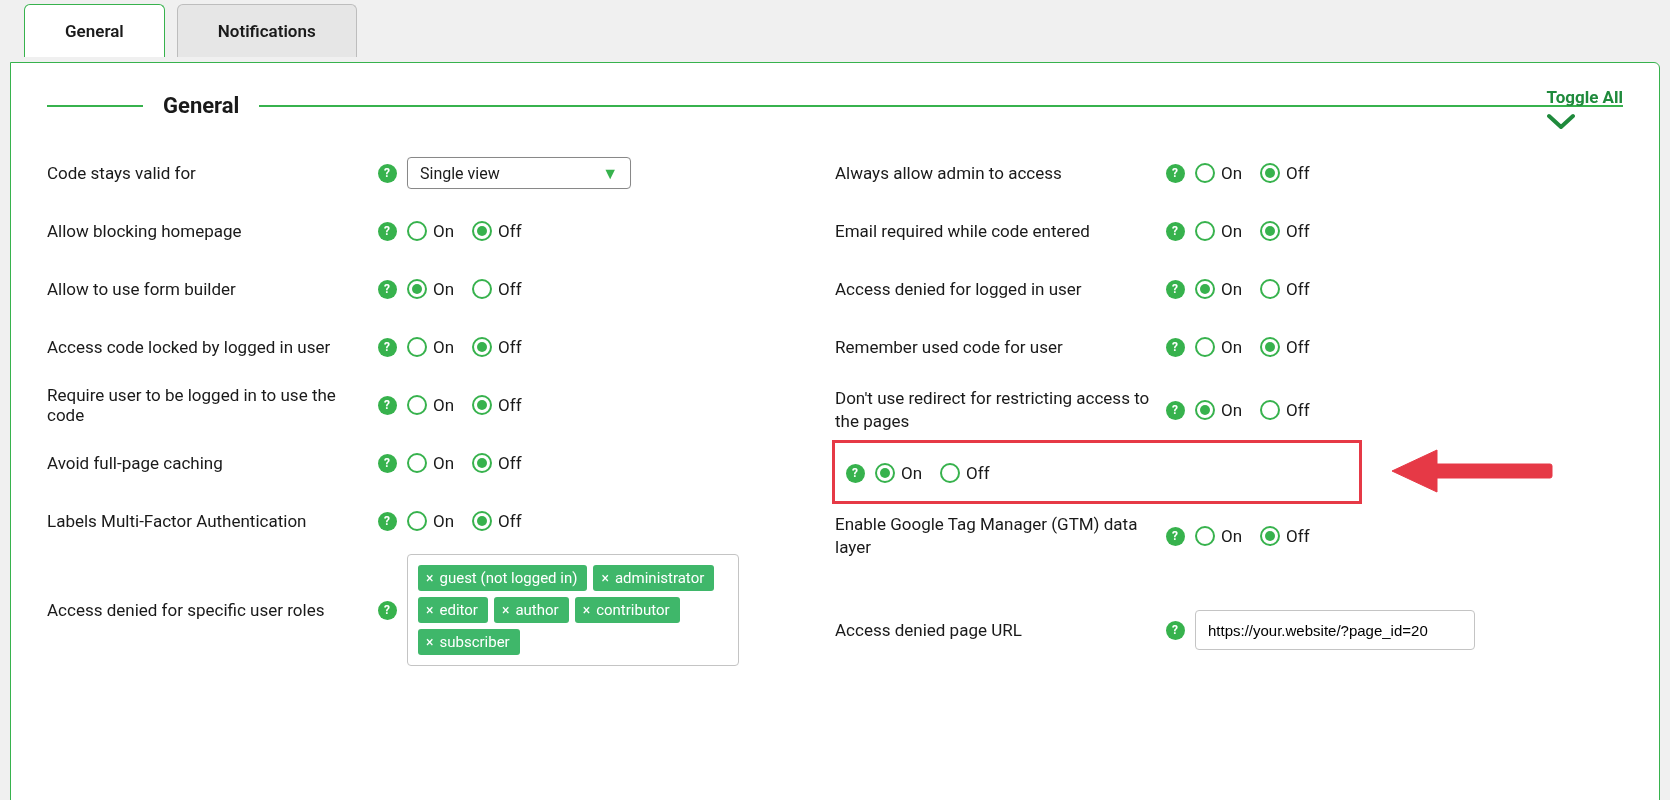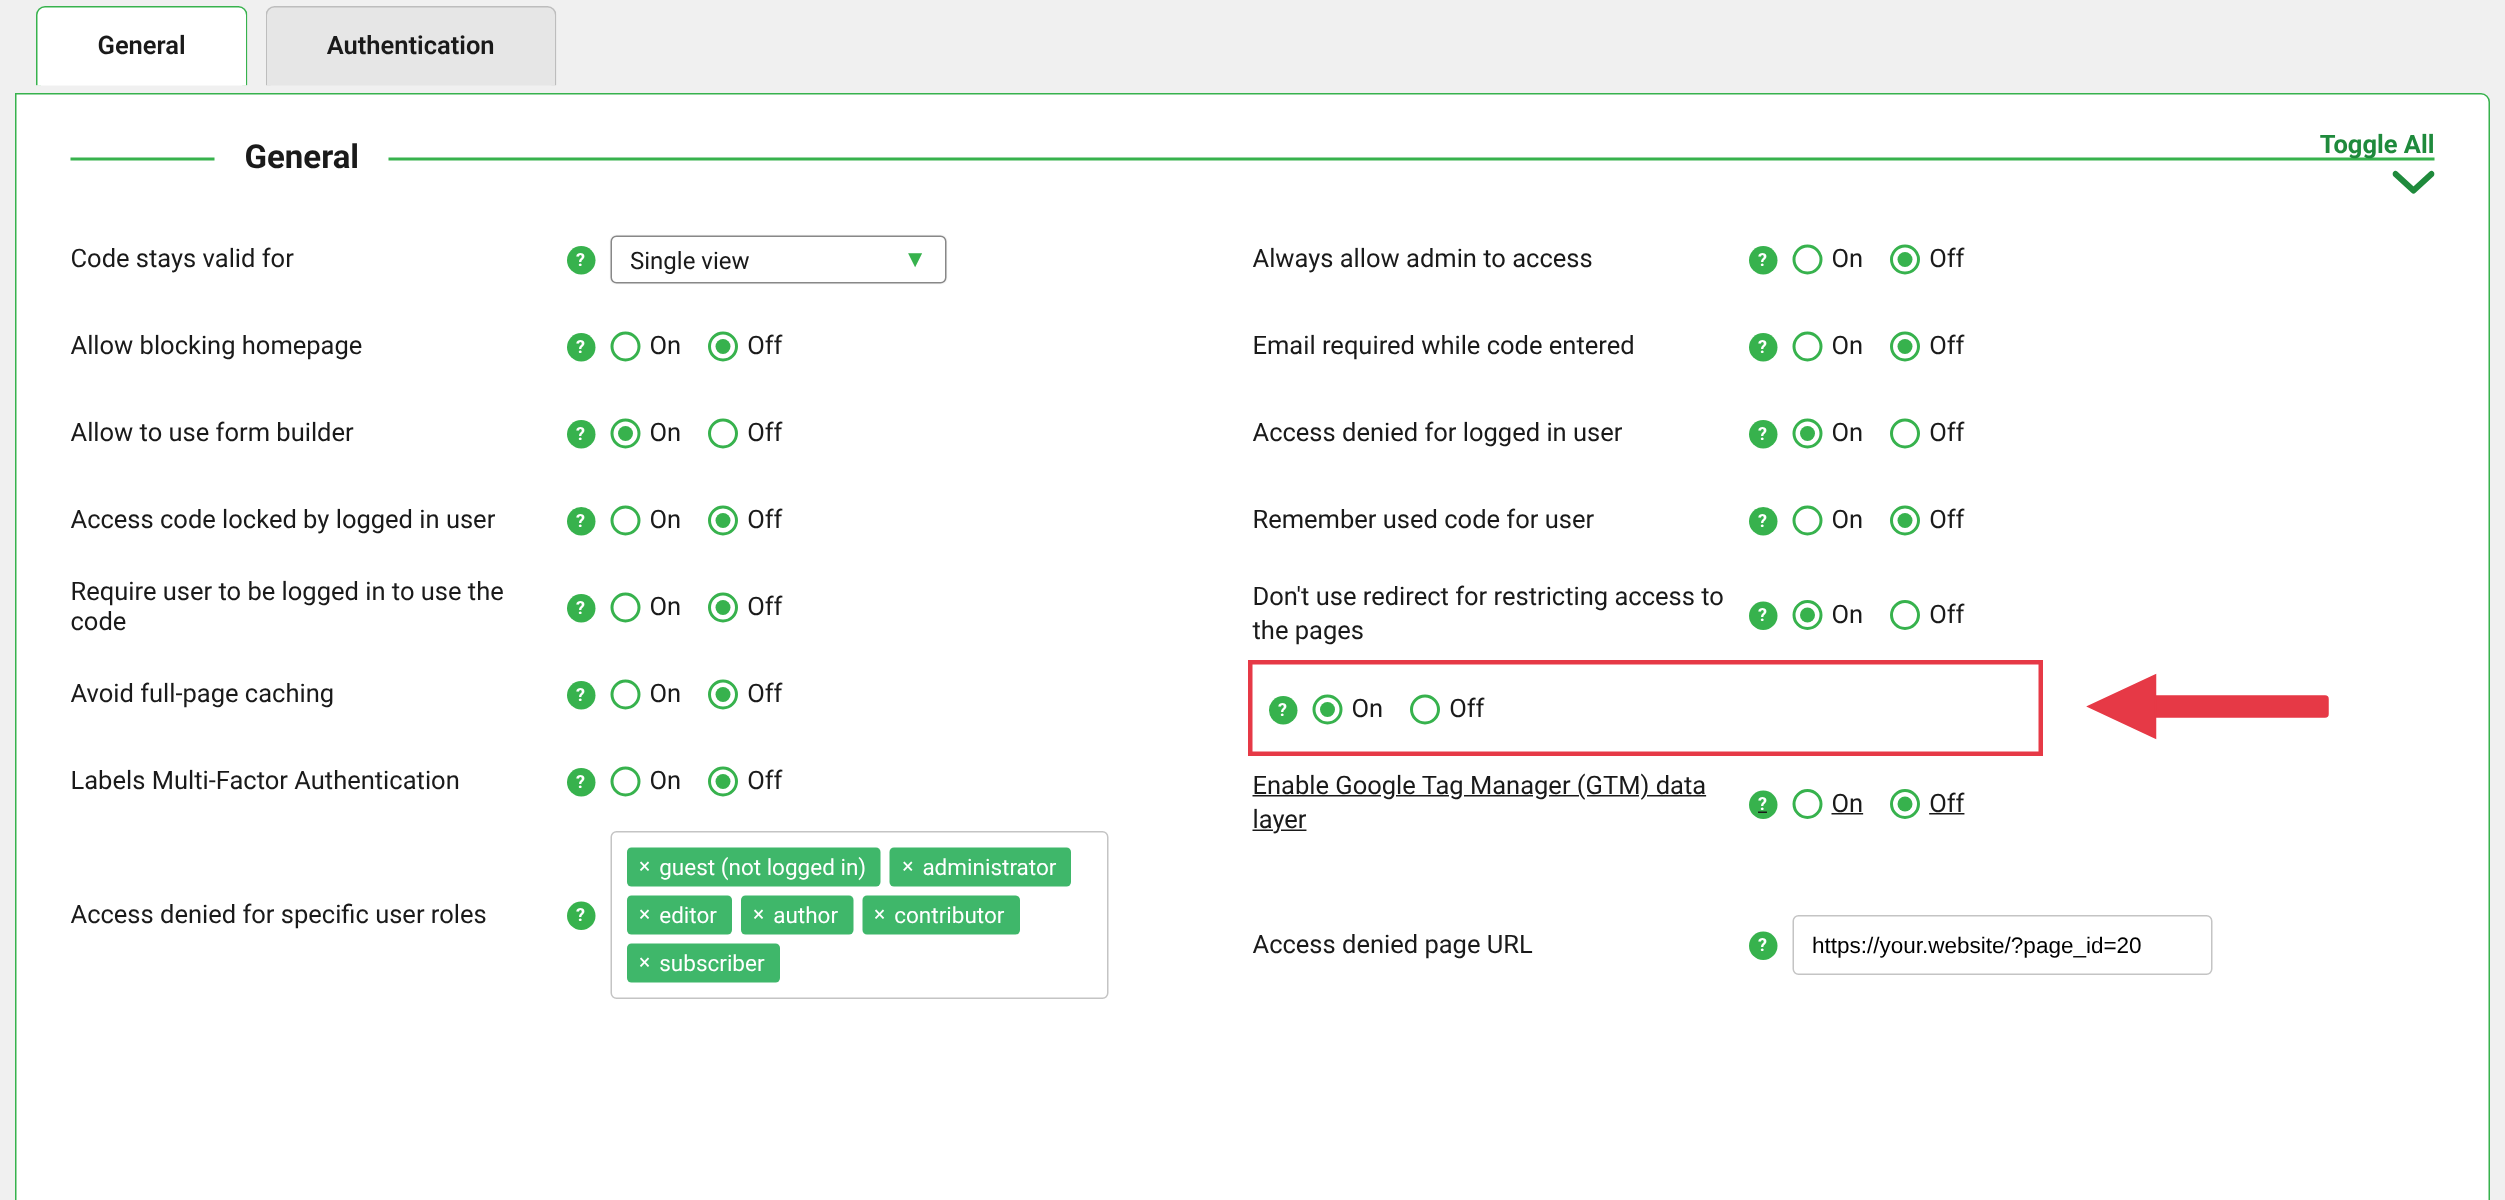--- a/index.html
+++ b/index.html
@@ -3,21 +3,21 @@
 <meta charset="utf-8">
 <style>
   * { box-sizing: border-box; }
   html, body { margin: 0; padding: 0; font-family: -apple-system, BlinkMacSystemFont, "Segoe UI", Roboto, Arial, sans-serif; background: #f0f0f0; color: #1a1a1a; }
   .wrapper { width: 1670px; height: 800px; position: relative; background: #f0f0f0; overflow: hidden; }
   .tabs { display: flex; gap: 12px; padding: 4px 0 0 24px; }
   .tab { border: 1px solid #bdbdbd; border-bottom: none; border-radius: 6px 6px 0 0; background: #e6e6e6; padding: 16px 40px; font-weight: 600; font-size: 17px; cursor: pointer; }
   .tab.active { background: #ffffff; border-color: #37b24d; position: relative; z-index: 2; }
   .panel { position: absolute; left: 10px; right: 10px; top: 62px; bottom: -40px; background: #ffffff; border: 1px solid #37b24d; border-radius: 0 6px 0 0; padding: 30px 36px 60px 36px; }
   .panel-inner { position: relative; }
-  .toggle-all { position: absolute; right: 0; top: -6px; text-align: right; color: #1f8a3c; font-weight: 700; font-size: 17px; cursor: pointer; }
+  .toggle-all { position: absolute; right: 0; top: -6px; text-align: left; color: #1f8a3c; font-weight: 700; font-size: 17px; cursor: pointer; }
   .toggle-all .chev { display: block; margin-top: 6px; }
   .section-title-row { display: flex; align-items: center; gap: 0; margin-bottom: 26px; }
   .section-title-row .line-left { width: 96px; height: 2px; background: #37b24d; }
   .section-title-row .title { font-weight: 700; font-size: 22px; padding: 0 20px; }
   .section-title-row .line-right { flex: 1; height: 2px; background: #37b24d; }
   .cols { display: flex; }
   .col { flex: 1; }
   .row { display: flex; align-items: center; min-height: 58px; }
   .row .label { width: 320px; font-size: 17px; }
   .row .help { width: 40px; display: flex; justify-content: center; }
@@ -36,21 +36,21 @@
   .highlight-box { position: absolute; border: 3px solid #e63946; pointer-events: none; }
   .arrow { position: absolute; pointer-events: none; }
   .row.tall .label { padding: 6px 0; }
 </style>
 </head>
 <body>
 <div class="wrapper">
 
 <div class="tabs">
   <div class="tab active">General</div>
-  <div class="tab">Authentication</div>
+  <div class="tab">Notifications</div>
 </div>
 
 <div class="panel">
   <div class="panel-inner">
 
     <div class="toggle-all">
       <span>Toggle All</span>
       <span class="chev">
         <svg width="28" height="18" viewBox="0 0 28 18">
               <path d="M2 3 L14 14 L26 3" stroke="#1f8a3c" stroke-width="4" fill="none" stroke-linecap="round" stroke-linejoin="round"></path>
@@ -346,21 +346,21 @@
                     </span>
                     <span class="rlabel">On</span>
                   </span>
                   <span style="display: inline-flex; align-items: center; gap: 6px;">
                     <span class="radio"></span>
                     <span class="rlabel">Off</span>
                   </span>
                 </div>
               </div>
             </div>
-            <div class="row tall" style="min-height: 68px; text-decoration: underline;">
+            <div class="row tall" style="min-height: 68px;">
               <div class="label" style="line-height: 1.35;">Enable Google Tag Manager (GTM) data layer</div>
               <div class="help">
                 <span class="qmark">?</span>
               </div>
               <div class="control">
                 <div style="display: flex; align-items: center; gap: 8px;">
                   <span style="display: inline-flex; align-items: center; gap: 6px;">
                     <span class="radio"></span>
                     <span class="rlabel">On</span>
                   </span>

